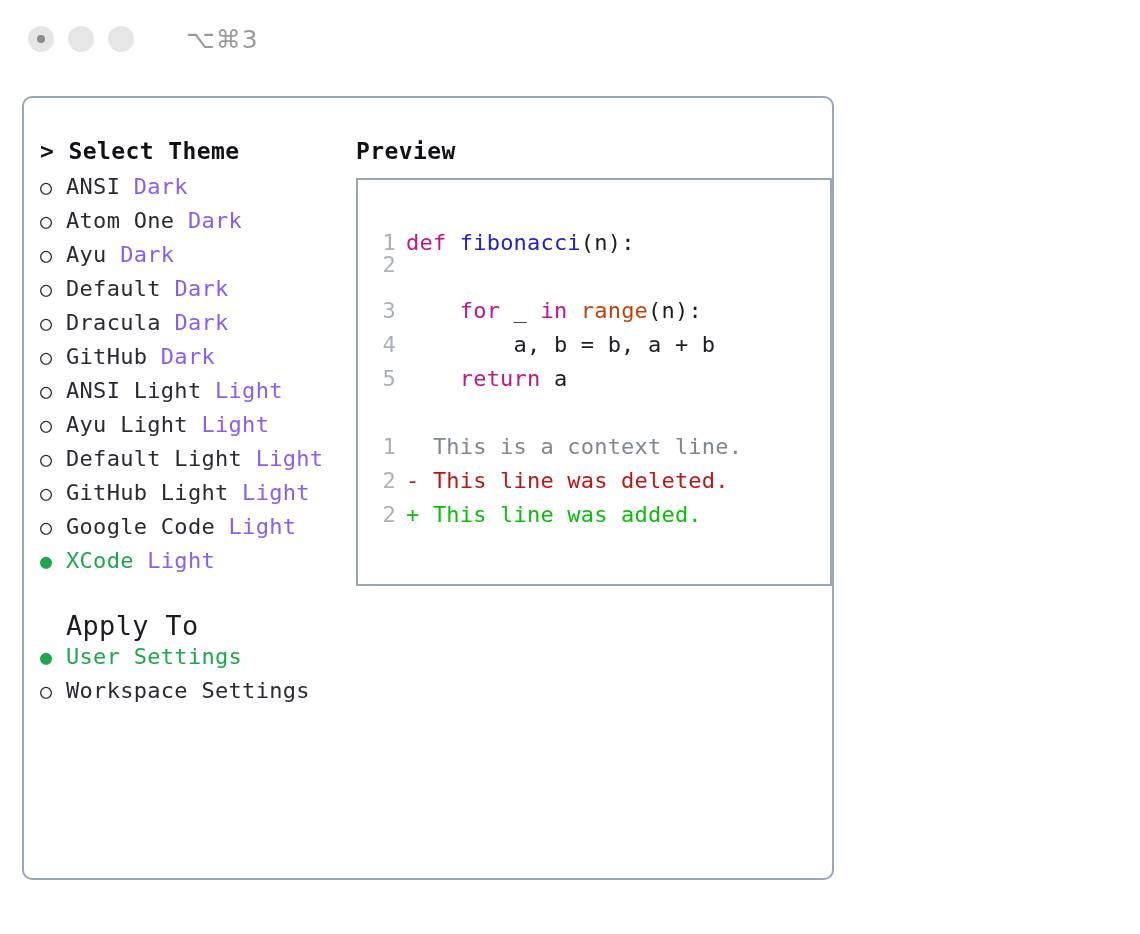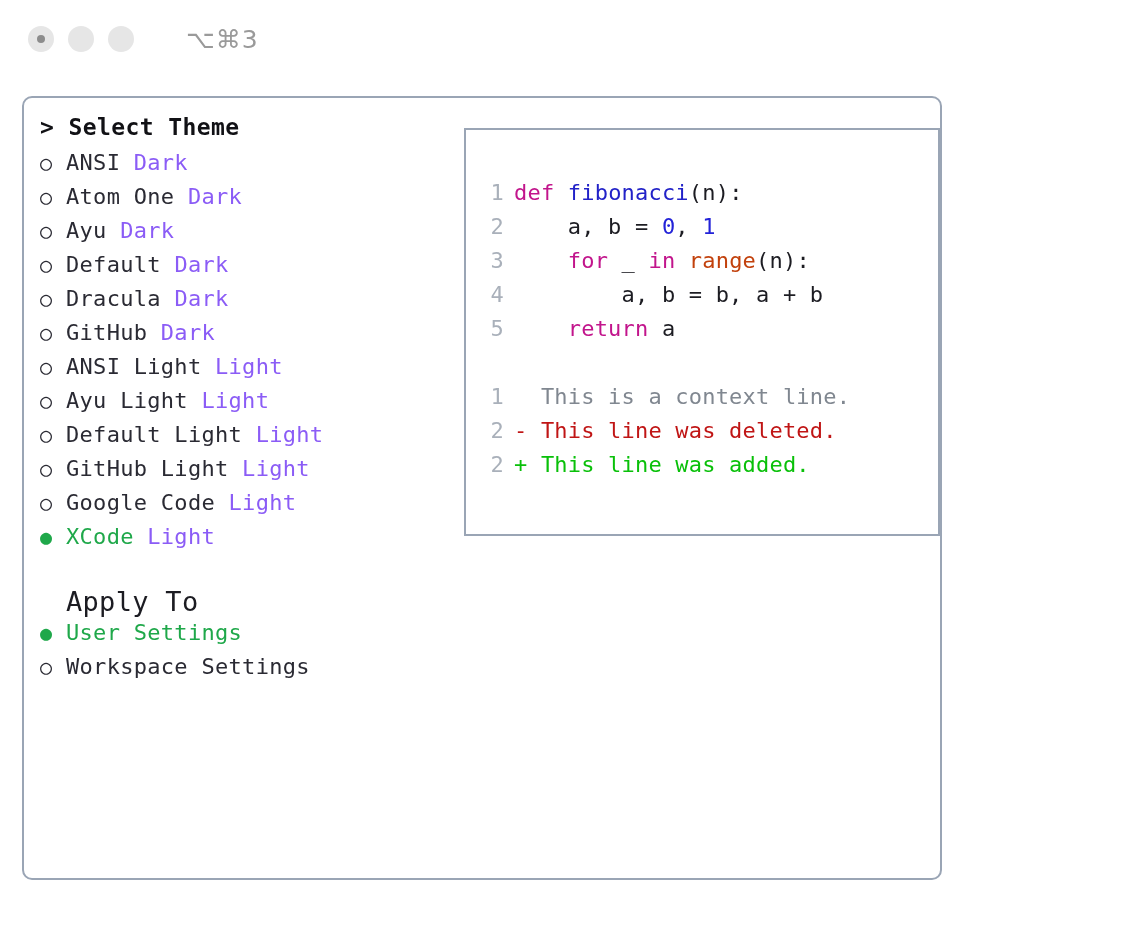--- a/index.html
+++ b/index.html
@@ -52,27 +52,27 @@
     font-family: "DejaVu Sans", "Liberation Sans", sans-serif;
     letter-spacing: 1px;
     font-weight: 500;
   }
 
   
   #dialog {
     position: absolute;
     left: 22px;
     top: 96px;
-    width: 920px;
+    width: 812px;
     height: 784px;
     border: 2px solid #9aa5b5;
     border-radius: 10px;
     background: #ffffff;
     display: flex;
-    padding: 16px 0 0 0;
+    padding: 40px 0 0 0;
   }
 
   #left-pane {
     width: 470px;
     padding-left: 16px;
   }
   #right-pane {
     flex: 1;
     padding-left: 8px;
   }
@@ -206,25 +206,26 @@
       </div>
 
       <div id="apply-list">
           <div class="opt-row"><span class="bullet sel">●</span><span class="opt-label sel">User Settings</span></div>
           <div class="opt-row"><span class="bullet">○</span><span class="opt-label">Workspace Settings</span></div>
         </div>
 
     </div>
 
     <div id="right-pane">
+      <div class="pane-title plain">Preview</div>
 
       <div id="preview-box">
         <div id="code-block">
             <div class="code-line"><span class="lnum">1</span><span class="code-body"><span class="tok-kw">def</span><span class="tok-txt"> </span><span class="tok-fn">fibonacci</span><span class="tok-txt">(n):</span></span></div>
-            <div class="code-line"><span class="lnum">2</span><span class="code-body"><span class="tok-txt">    a, b = </span><span class="tok-num">0</span><span class="tok-txt">, </span><span class="tok-num">1</span></span></div>
+            <div class="code-line"><span class="lnum">2</span></div>
             <div class="code-line"><span class="lnum">3</span><span class="code-body"><span class="tok-txt">    </span><span class="tok-kw">for</span><span class="tok-txt"> _ </span><span class="tok-kw">in</span><span class="tok-txt"> </span><span class="tok-bi">range</span><span class="tok-txt">(n):</span></span></div>
             <div class="code-line"><span class="lnum">4</span><span class="code-body"><span class="tok-txt">        a, b = b, a + b</span></span></div>
             <div class="code-line"><span class="lnum">5</span><span class="code-body"><span class="tok-txt">    </span><span class="tok-kw">return</span><span class="tok-txt"> a</span></span></div>
           </div>
         <div class="blank-line"></div>
         <div id="diff-block">
             <div class="code-line"><span class="lnum">1</span><span class="code-body"><span class="tok-ctx">  This is a context line.</span></span></div>
             <div class="code-line"><span class="lnum">2</span><span class="code-body"><span class="tok-del">- This line was deleted.</span></span></div>
             <div class="code-line"><span class="lnum">2</span><span class="code-body"><span class="tok-add">+ This line was added.</span></span></div>
           </div>

